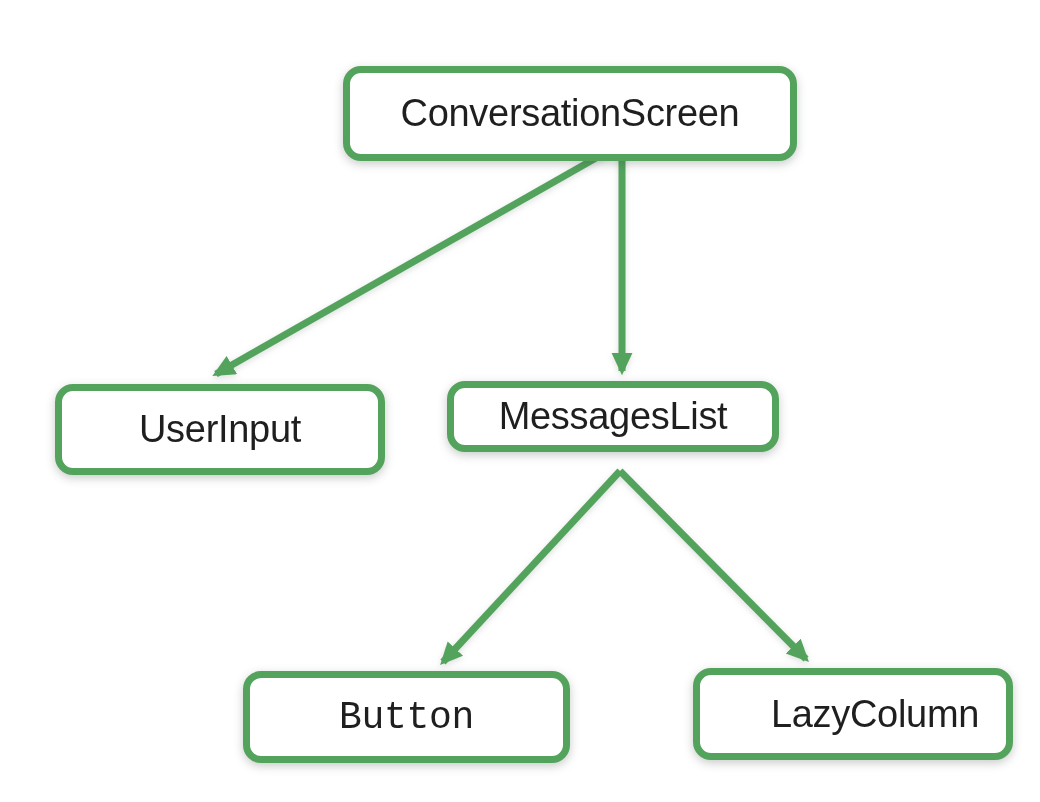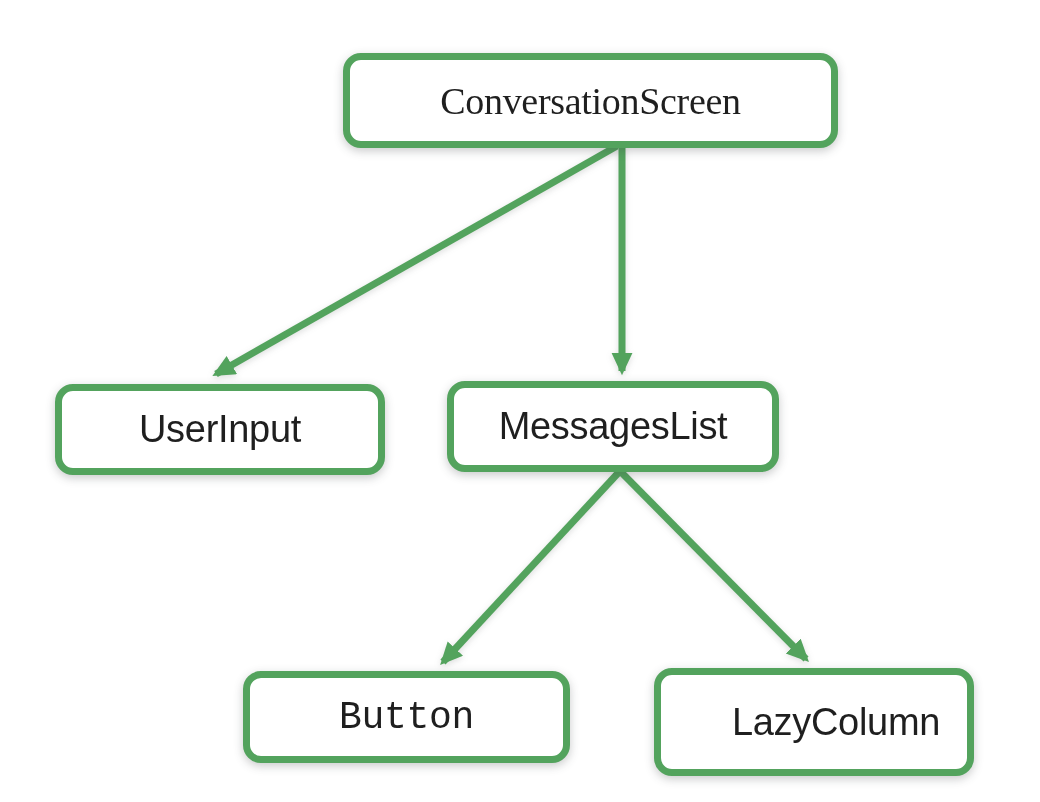--- a/index.html
+++ b/index.html
@@ -31,25 +31,25 @@
     border-radius: 18px;
     box-shadow: 0 3px 10px rgba(60,64,67,0.28);
     display: flex;
     align-items: center;
     justify-content: center;
     font-size: 38px;
     letter-spacing: -0.3px;
     color: #1f1f1f;
     white-space: nowrap;
   }
-  .node-conversation-screen { left: 343px; top: 53px;  width: 495px; height: 95px; font-family: Liberation Serif, serif; }
+  .node-conversation-screen { left: 343px; top: 66px;  width: 454px; height: 95px; }
   .node-user-input          { left: 55px;  top: 384px; width: 330px; height: 91px; align-items: center; }
-  .node-messages-list       { left: 447px; top: 381px; width: 332px; height: 91px; }
+  .node-messages-list       { left: 447px; top: 381px; width: 332px; height: 71px; }
   .node-button              { left: 243px; top: 671px; width: 327px; height: 92px; font-family: Liberation Mono, monospace; }
-  .node-lazy-column         { left: 654px; top: 668px; width: 320px; height: 108px; padding-left: 44px; }
+  .node-lazy-column         { left: 693px; top: 668px; width: 320px; height: 92px; padding-left: 44px; }
 </style>
 </head>
 <body>
 
 <div class="canvas">
 
   <svg class="edges" width="1040" height="802" viewBox="0 0 1040 802" xmlns="http://www.w3.org/2000/svg" aria-hidden="true">
     <defs>
       <marker id="arrowhead" markerWidth="4.2" markerHeight="4.2" refX="2.6" refY="1.5" orient="auto" markerUnits="strokeWidth">
         <path d="M0,0 L3.2,1.5 L0,3 Z" fill="#53a35d"></path>

